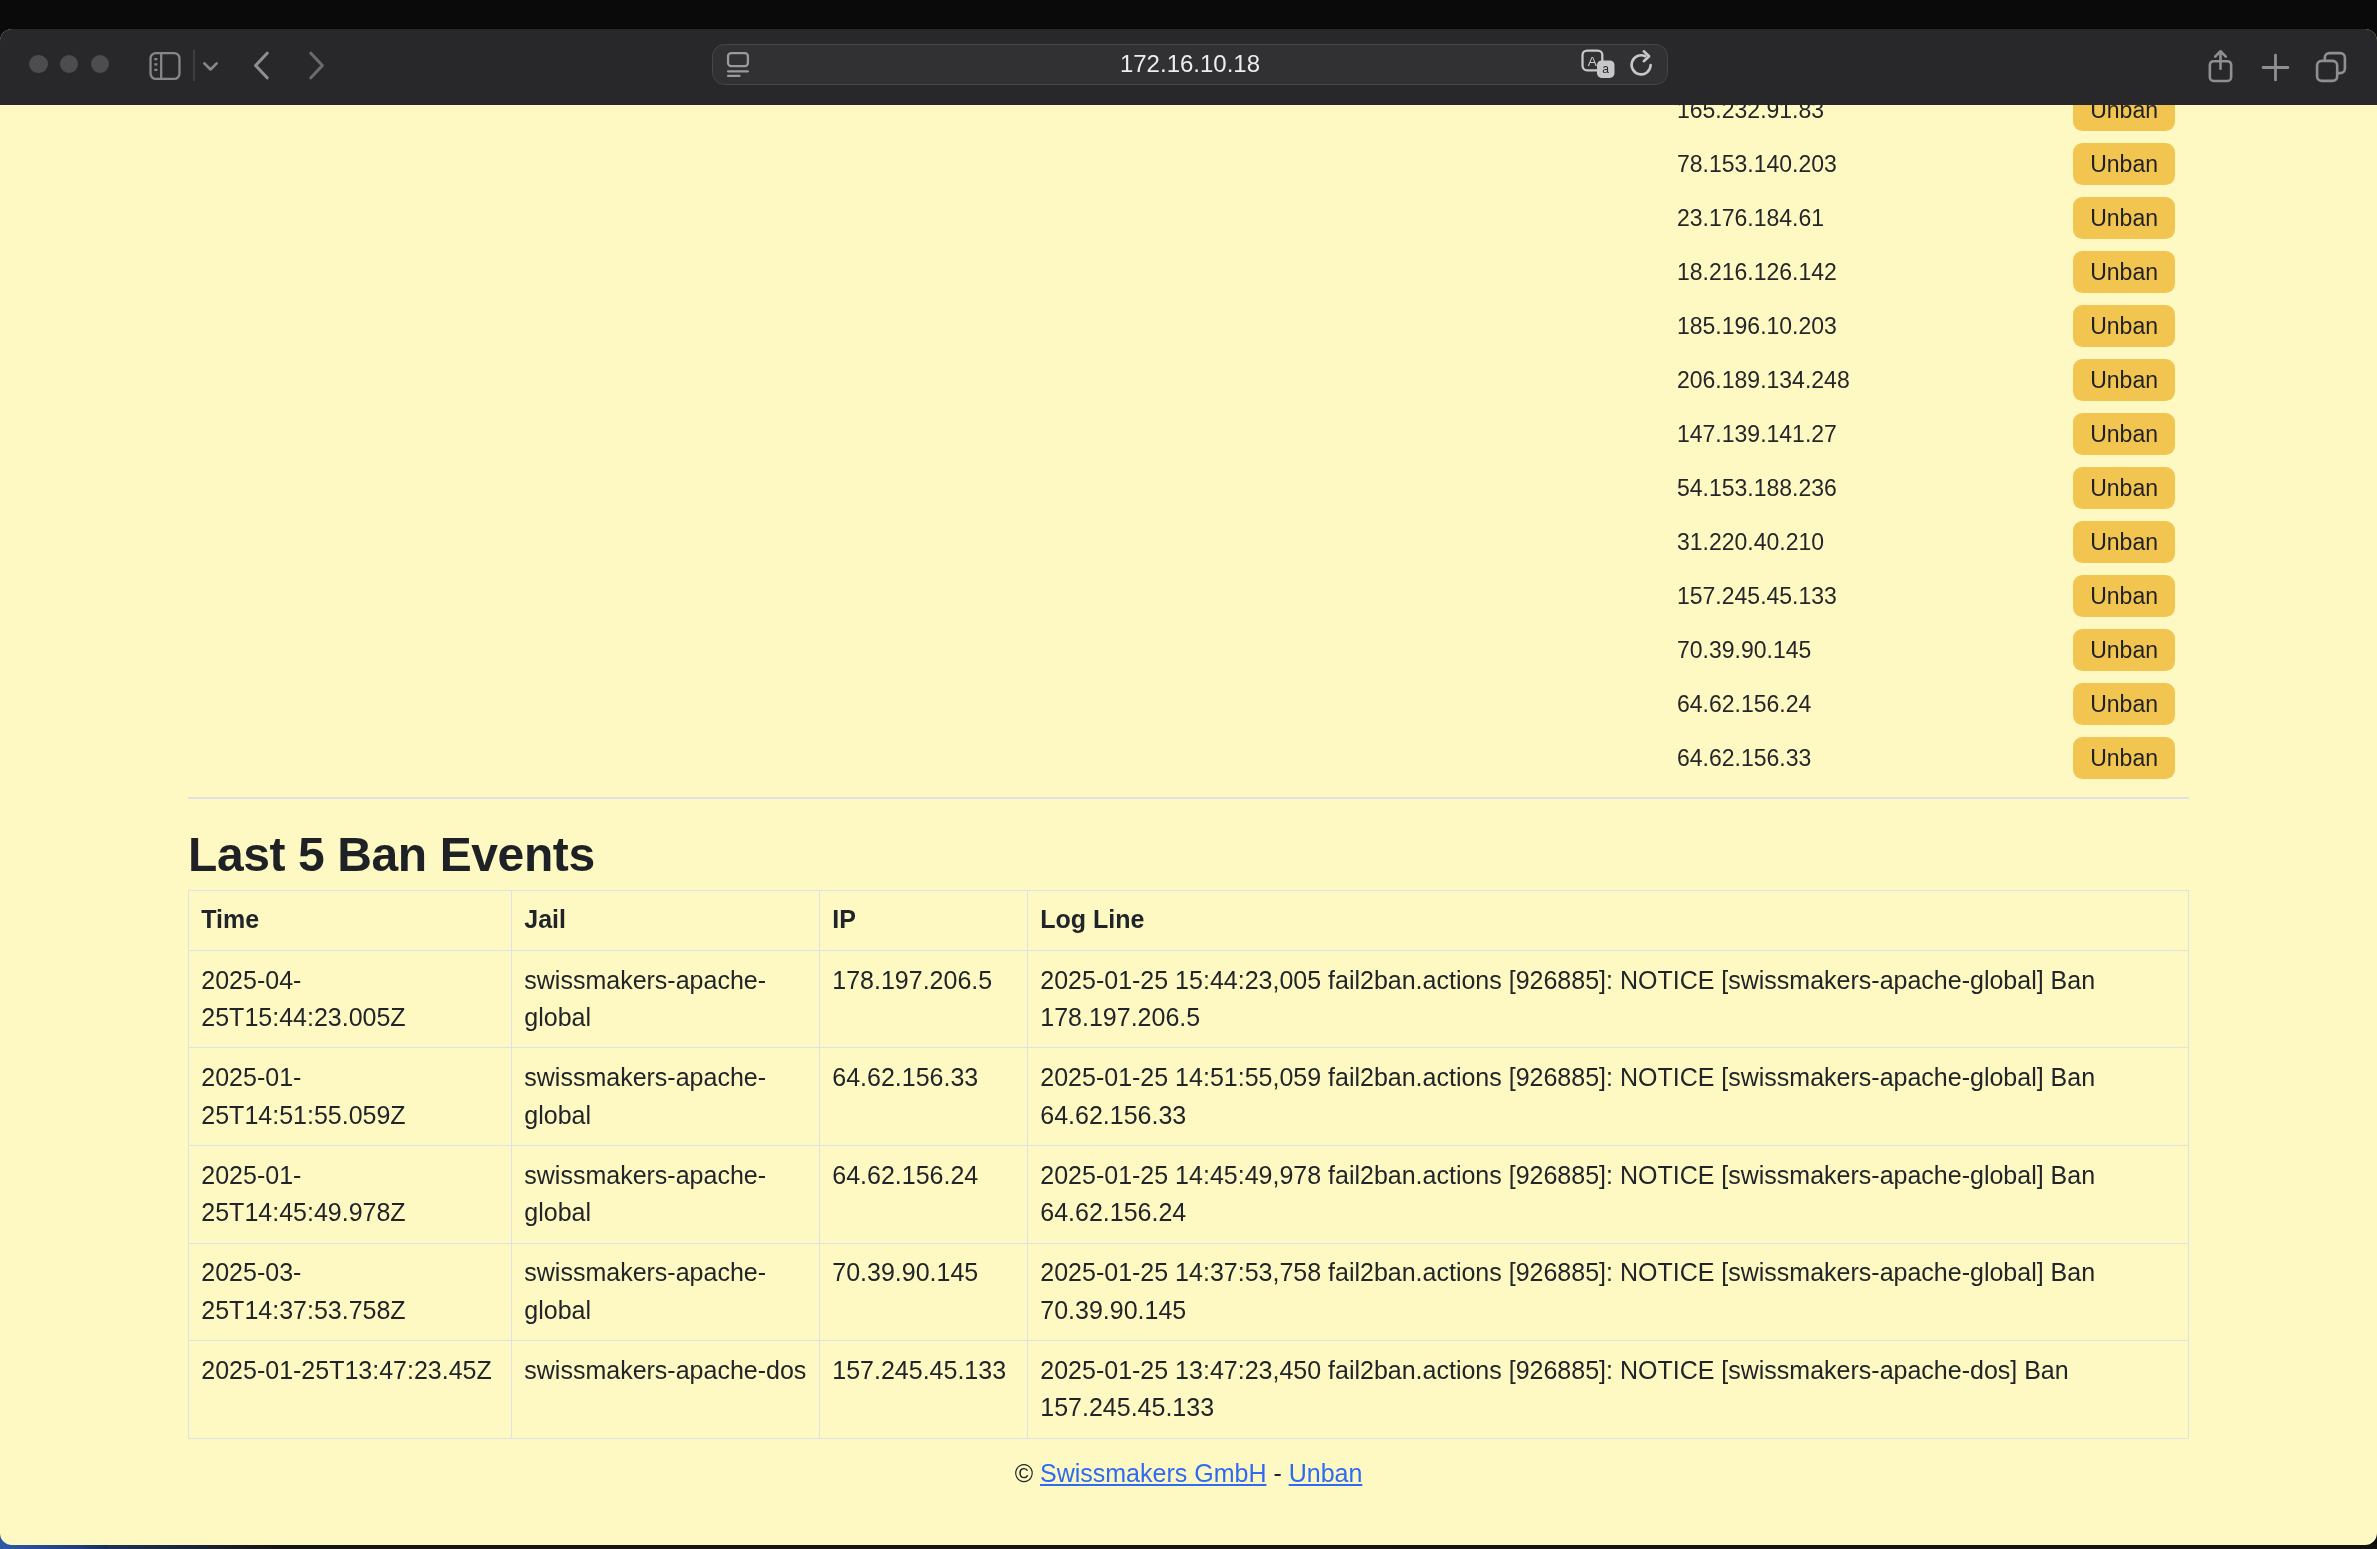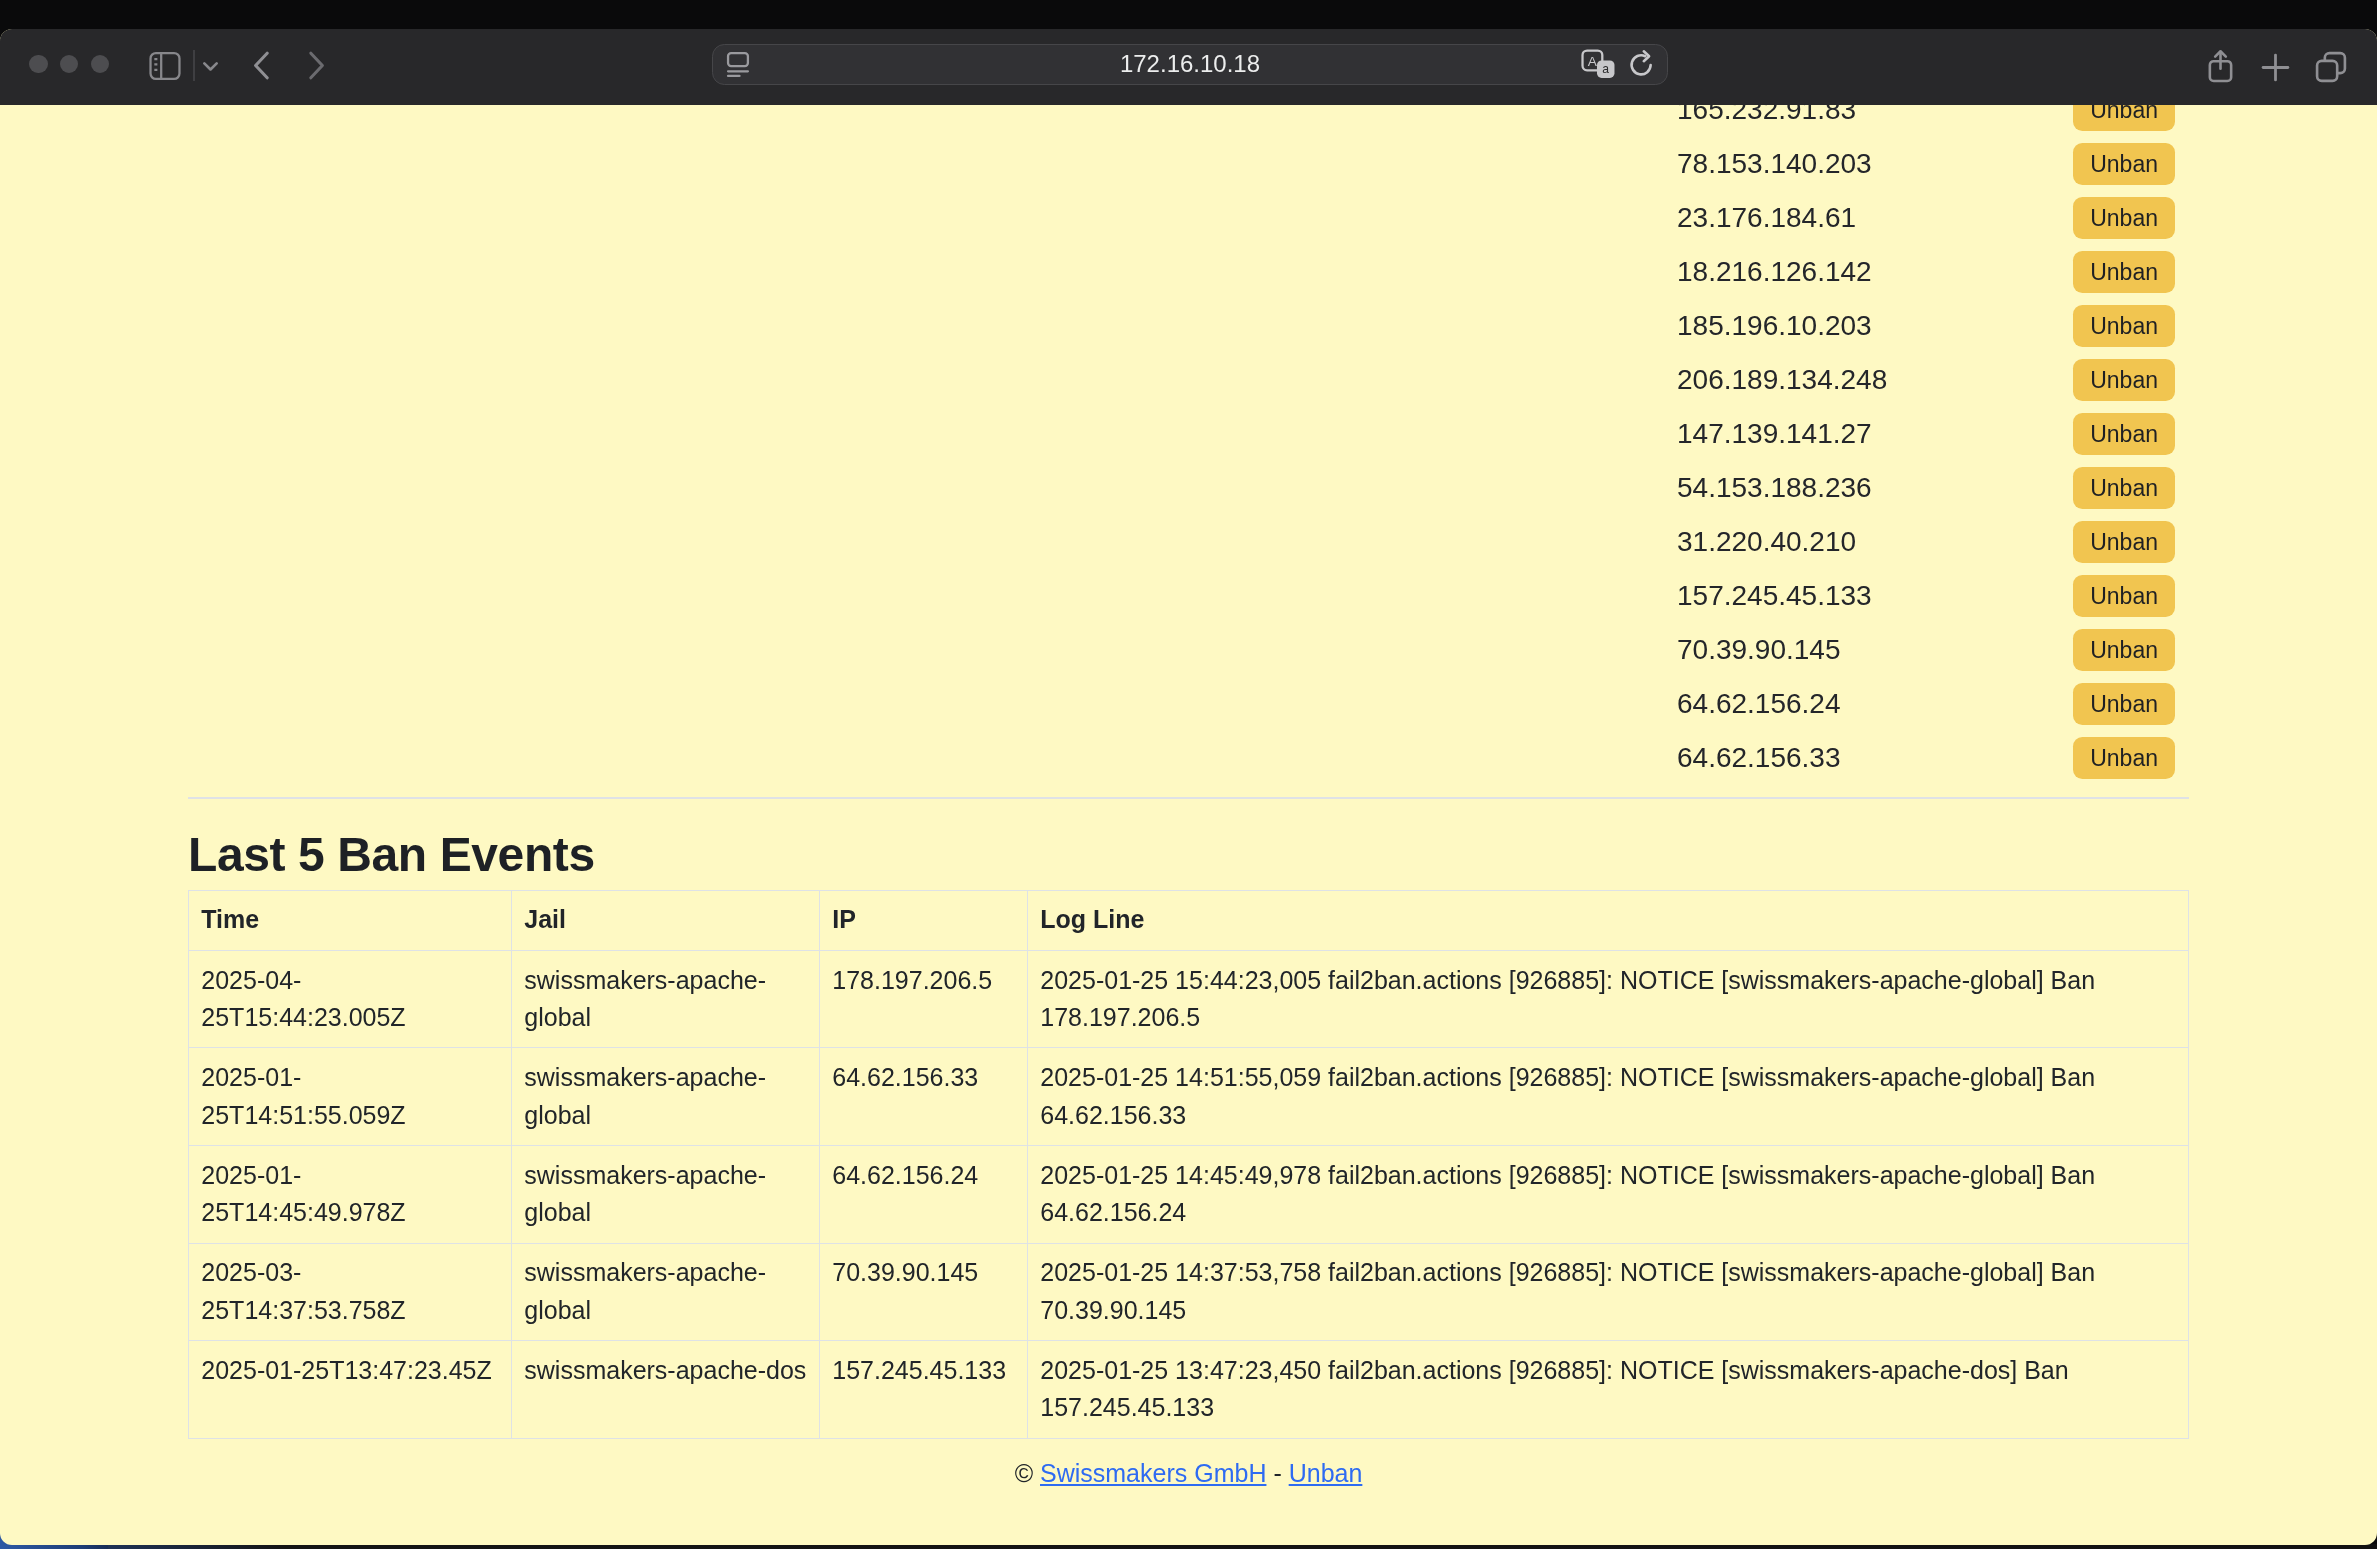--- a/index.html
+++ b/index.html
@@ -33,21 +33,21 @@
   .url-right{position:absolute;right:10.8px;top:3.9px;display:flex;gap:10.8px;align-items:center;}
 
   svg.ico{display:block;}
 
   
   .page{position:absolute;top:76px;left:0;right:0;bottom:0;overflow:hidden;}
   .wrap{margin:0 188px;}
 
   .ban-list{margin-top:-21.6px;}
   .ban-row{height:54px;display:flex;align-items:center;}
-  .ban-ip{margin-left:1489px;font-size:28px;color:#24262a;}
+  .ban-ip{margin-left:1489px;font-size:23px;color:#24262a;}
   .unban-btn{margin-left:auto;margin-right:14px;height:42px;padding:0 17px;
     background:#f1c550;color:#1f2023;border:none;border-radius:9.3px;
     font-family:"Liberation Sans",sans-serif;font-size:23px;line-height:42px;cursor:pointer;text-align:center;}
 
   .divider{height:1.5px;background:#dfe2e6;margin-top:12.3px;}
 
   h1.section-heading{margin:28px 0 7.7px 0;font-size:48px;line-height:1.15;
     font-weight:700;color:#1e2125;letter-spacing:-0.4px;}
 
   table.events{width:100%;border-collapse:collapse;font-size:25px;color:#212529;

